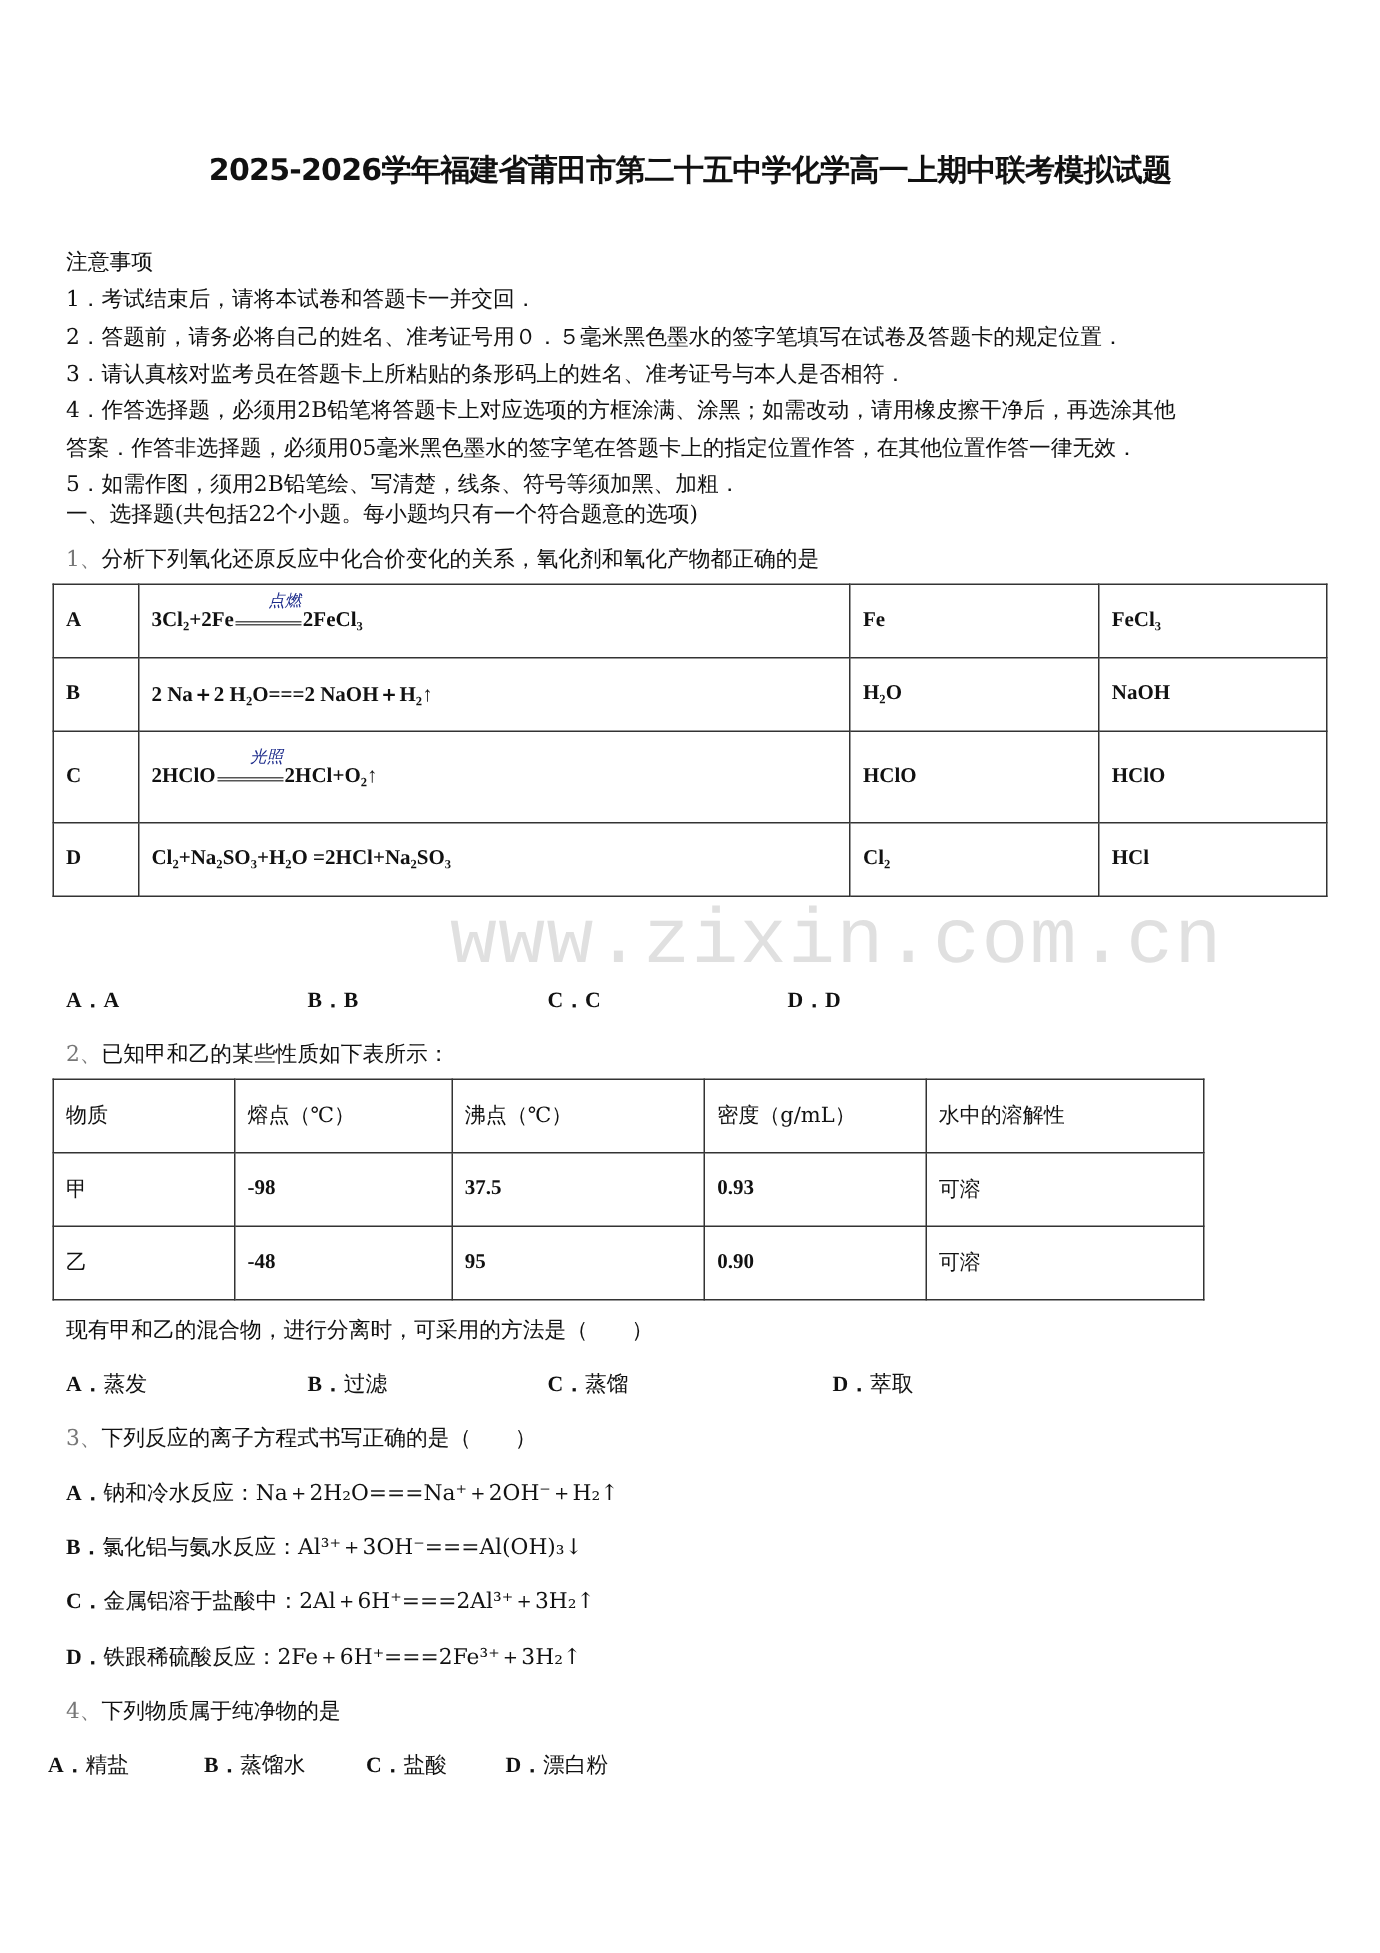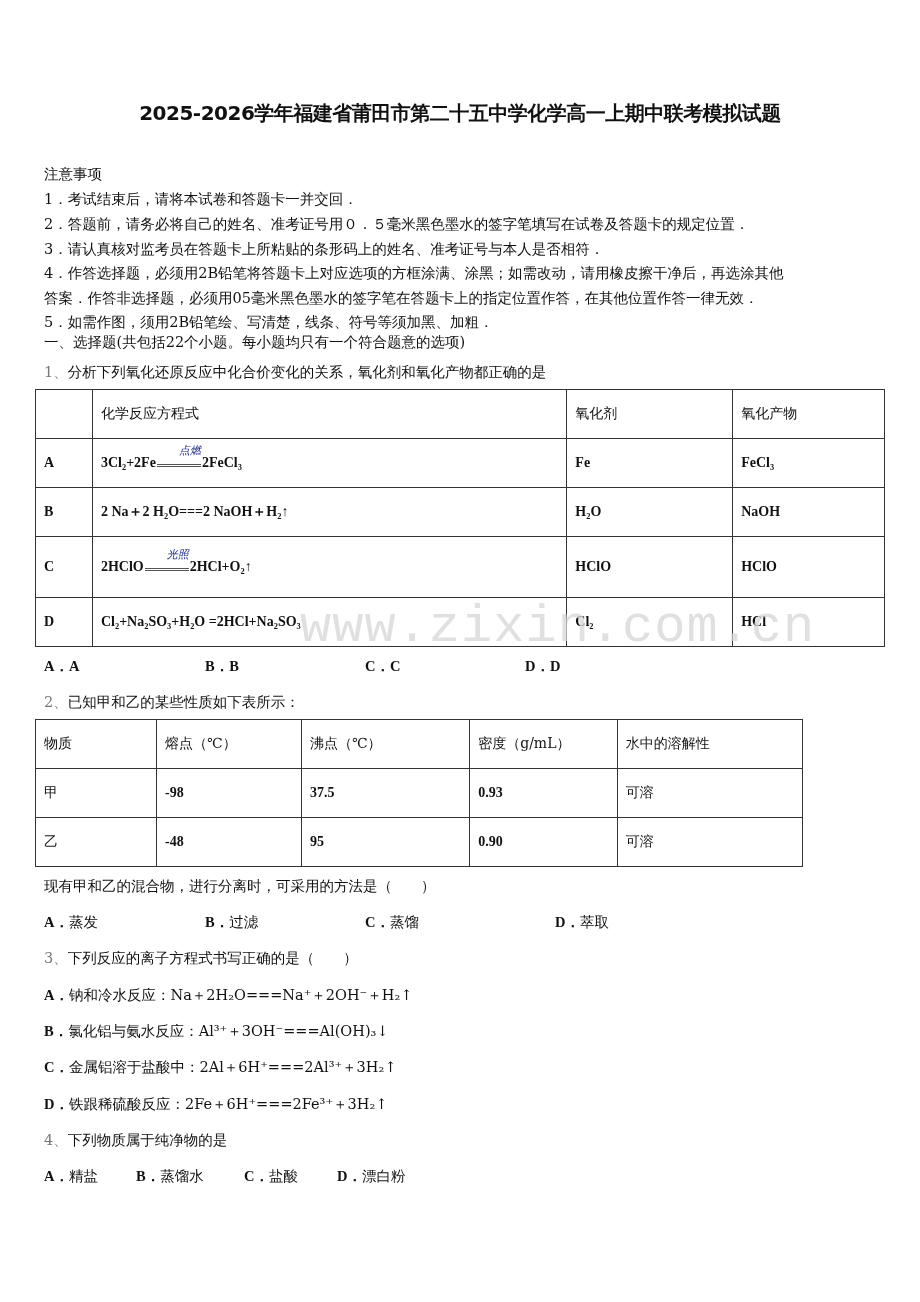--- a/index.html
+++ b/index.html
@@ -62,26 +62,20 @@
 </div>
 
 <table style="left:35px; top:389px; width:850px;">
   <colgroup>
       <col style="width:57px">
       <col style="width:475px">
       <col style="width:166px">
       <col style="width:152px">
     </colgroup>
   <tbody>
-      <tr style="height:49px">
-    <td></td>
-    <td>化学反应方程式</td>
-    <td>氧化剂</td>
-    <td>氧化产物</td>
-  </tr>
   <tr style="height:49px">
     <td class="b">A</td>
     <td class="b">
       <span>3Cl₂+2Fe</span><span class="cond"><span class="lbl">点燃</span><span class="eq"></span></span><span>2FeCl₃</span>
     </td>
     <td class="b">Fe</td>
     <td class="b">FeCl₃</td>
   </tr>
   <tr style="height:49px">
     <td class="b">B</td>
@@ -163,16 +157,16 @@
 
 <div class="abs opt" style="left:44px; top:986px"><b>A．</b><span>钠和冷水反应：Na＋2H₂O===Na⁺＋2OH⁻＋H₂↑</span></div>
 <div class="abs opt" style="left:44px; top:1022px"><b>B．</b><span>氯化铝与氨水反应：Al³⁺＋3OH⁻===Al(OH)₃↓</span></div>
 <div class="abs opt" style="left:44px; top:1058px"><b>C．</b><span>金属铝溶于盐酸中：2Al＋6H⁺===2Al³⁺＋3H₂↑</span></div>
 <div class="abs opt" style="left:44px; top:1095px"><b>D．</b><span>铁跟稀硫酸反应：2Fe＋6H⁺===2Fe³⁺＋3H₂↑</span></div>
 
 <div class="abs line" style="top:1131px">
   <span class="grey-num">4、</span><span>下列物质属于纯净物的是</span>
 </div>
 
-<div class="abs opt" style="left:44px; top:1167px"><b>A．</b><span>精盐</span></div>
+<div class="abs opt" style="left:32px; top:1167px"><b>A．</b><span>精盐</span></div>
 <div class="abs opt" style="left:136px; top:1167px"><b>B．</b><span>蒸馏水</span></div>
 <div class="abs opt" style="left:244px; top:1167px"><b>C．</b><span>盐酸</span></div>
 <div class="abs opt" style="left:337px; top:1167px"><b>D．</b><span>漂白粉</span></div>
 
 </body></html>

